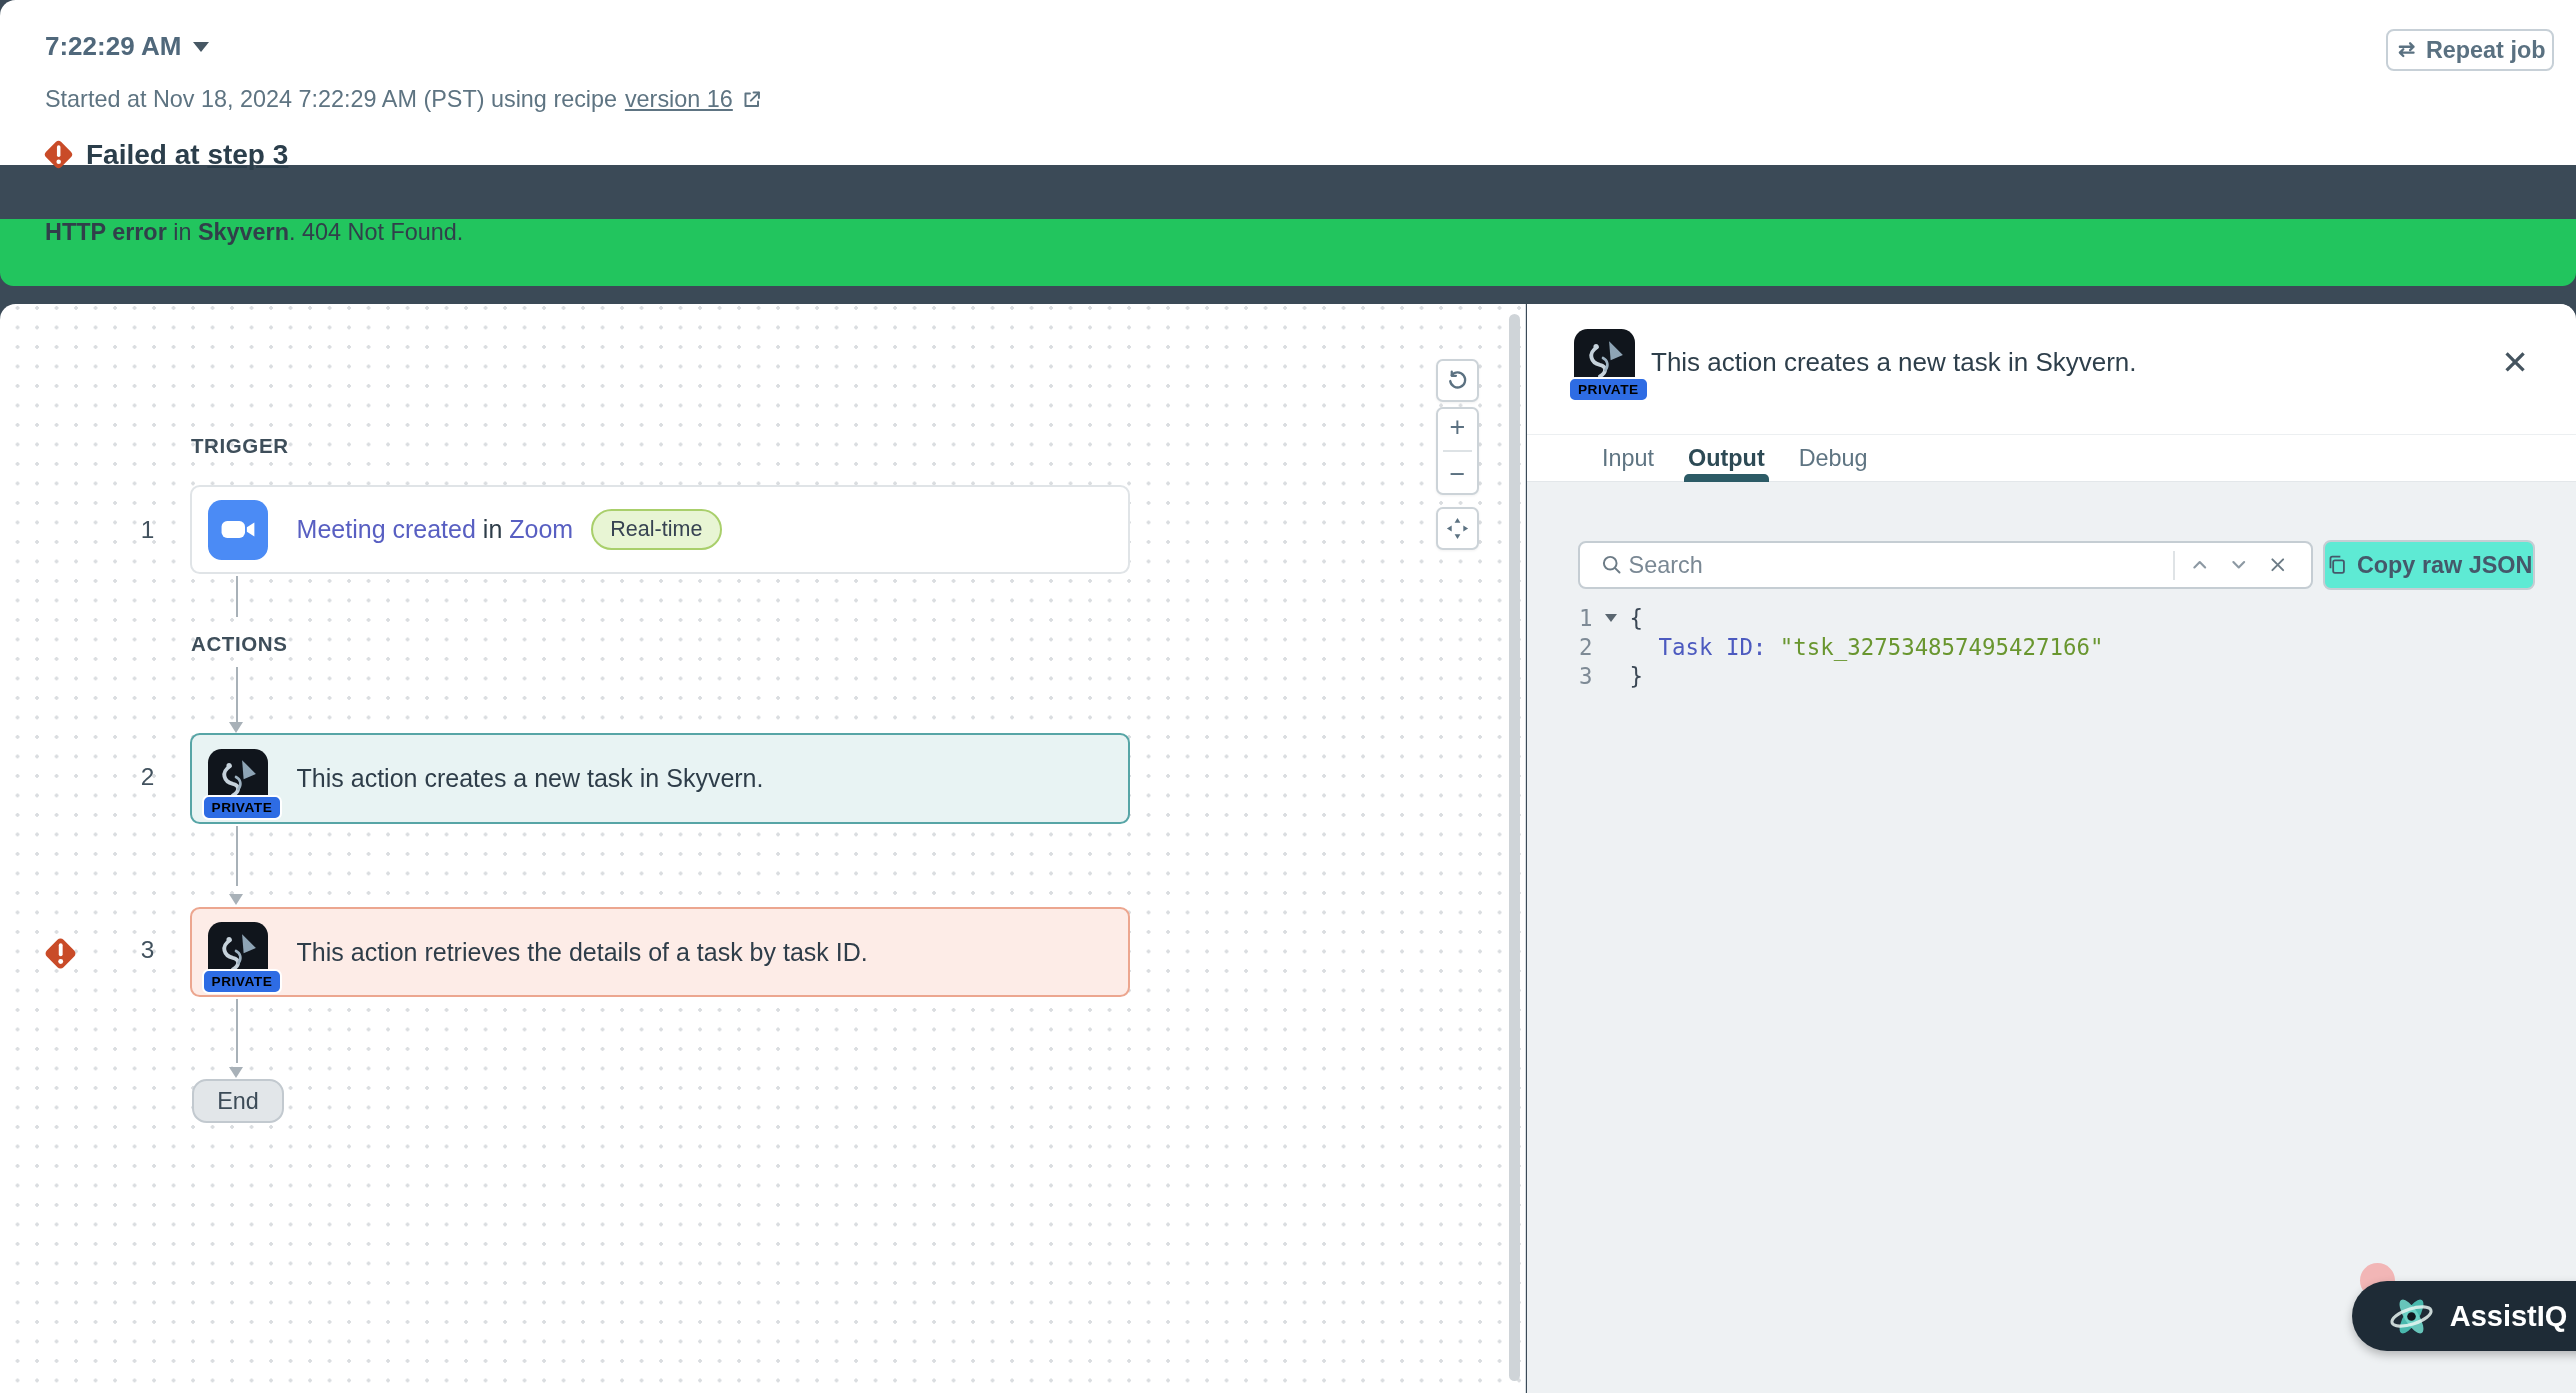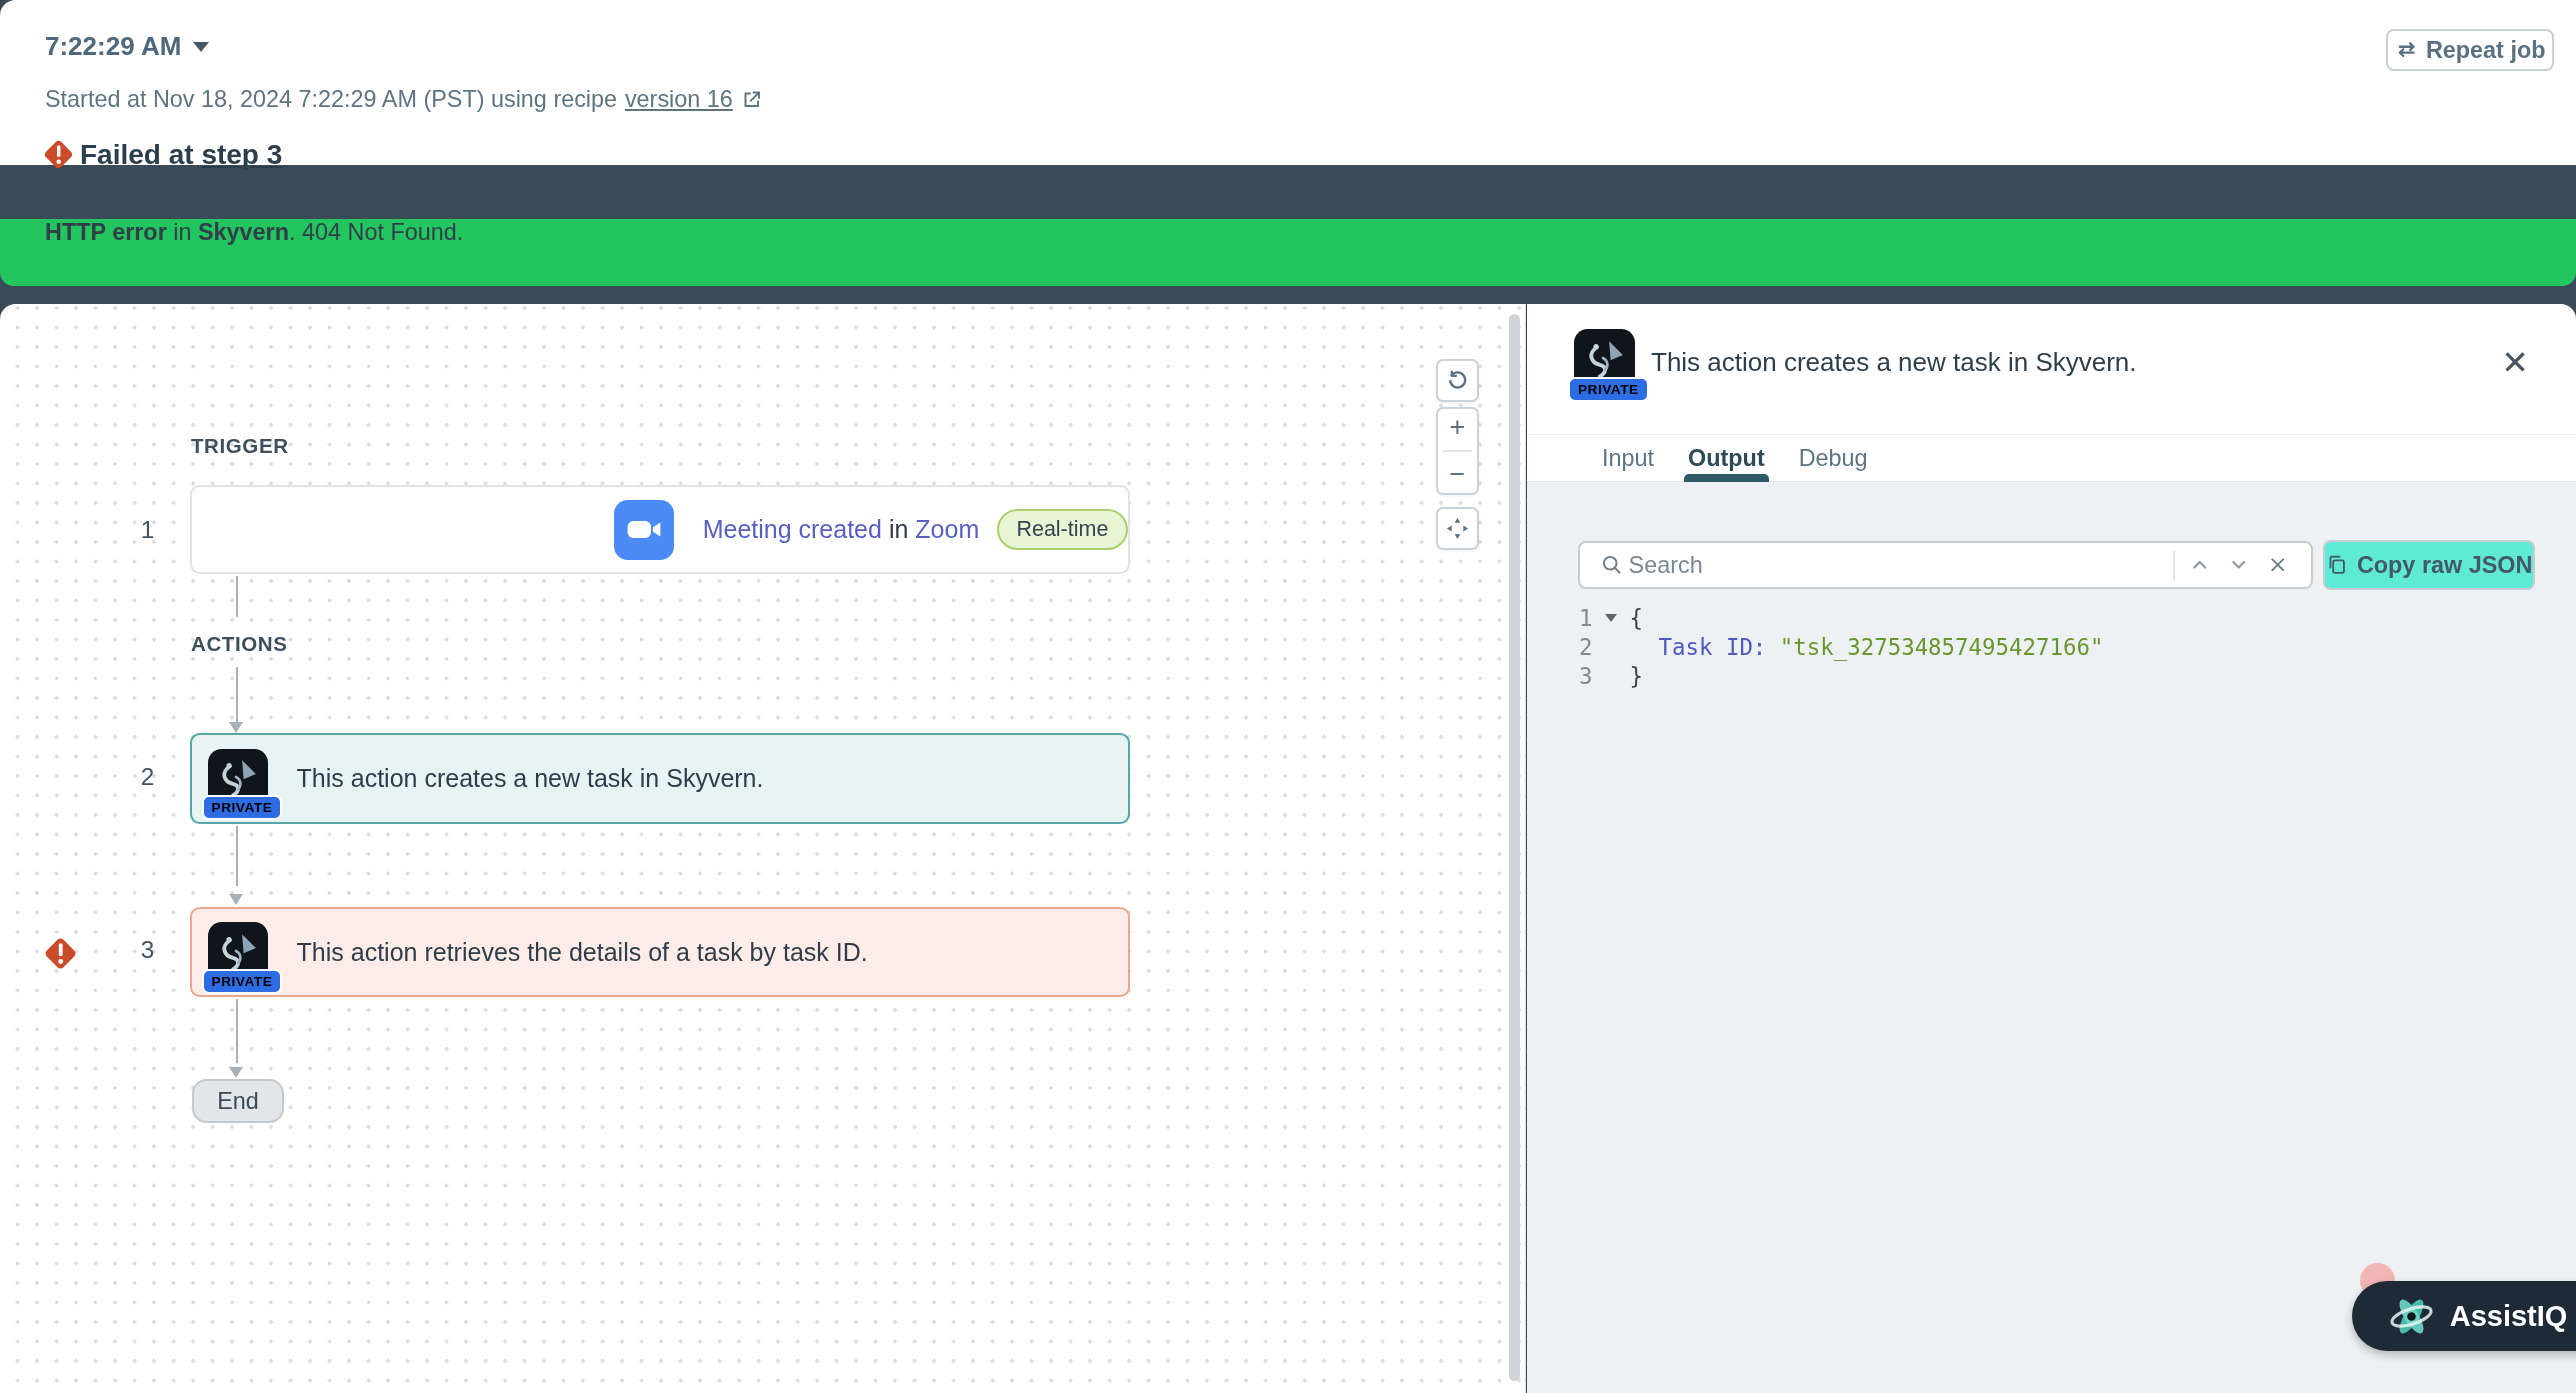--- a/index.html
+++ b/index.html
@@ -19,21 +19,21 @@
   .time-label { font-size:26px; font-weight:bold; color:#50687b; }
   .caret-down { width:0; height:0; border-left:8.8px solid transparent; border-right:8.8px solid transparent; border-top:10.7px solid #475864; }
   .repeat-btn {
     position:absolute; left:2386px; top:29px; width:168px; height:42px;
     background:#fff; border:2px solid #c7d0d7; border-radius:7.8px;
     display:flex; align-items:center; justify-content:center; gap:8px;
     color:#5a7181; font-size:23.4px; font-weight:bold; cursor:pointer;
   }
   .subtitle { position:absolute; left:45px; top:86px; font-size:23.4px; color:#5e7482; display:flex; align-items:center; gap:7.8px; }
   .subtitle a { color:#5e7482; text-decoration:underline; }
-  .failed-row { position:absolute; left:39px; top:135px; display:flex; align-items:center; gap:2px; }
+  .failed-row { position:absolute; left:39px; top:135px; display:flex; align-items:center; gap:8px; }
   .failed-text { font-size:28px; font-weight:bold; color:#2b3e4b; }
   .failed-text .step-link { text-decoration:underline; cursor:pointer; }
   
   .error-banner {
     position:absolute; left:0; top:219px; width:2576px; height:67px;
     background:#22c55e; border-radius:0 0 13.7px 13.7px;
     display:flex; align-items:flex-start; padding-left:45px;
     font-size:23.4px; color:#313f4a;
   }
   .error-banner b { font-weight:bold; }
@@ -181,21 +181,21 @@
 
   <div class="error-banner">
     <span><b>HTTP error</b><span> in </span><b>Skyvern</b><span>. 404 Not Found.</span></span>
   </div>
 
   <div class="canvas">
 
     <div class="flow-label" style="left:191px; top:130px;">TRIGGER</div>
 
     <div class="step-num" style="top:212px;">1</div>
-    <div class="node-card" style="top:181px;justify-content:flex-end;">
+    <div class="node-card" style="top:181px;">
       <div class="app-icon zoom-bg">
         <svg width="45" height="45" viewBox="0 0 48 48">
           <rect x="7" y="15" width="25" height="18" rx="6" fill="#fff"></rect>
           <path d="M34 21.5 L42 16.5 V31.5 L34 26.5 Z" fill="#fff"></path>
         </svg>
       </div>
       <div class="node-title">
         <span><span class="applink">Meeting created</span>
         <span>in</span>
         <span class="applink">Zoom</span></span>

